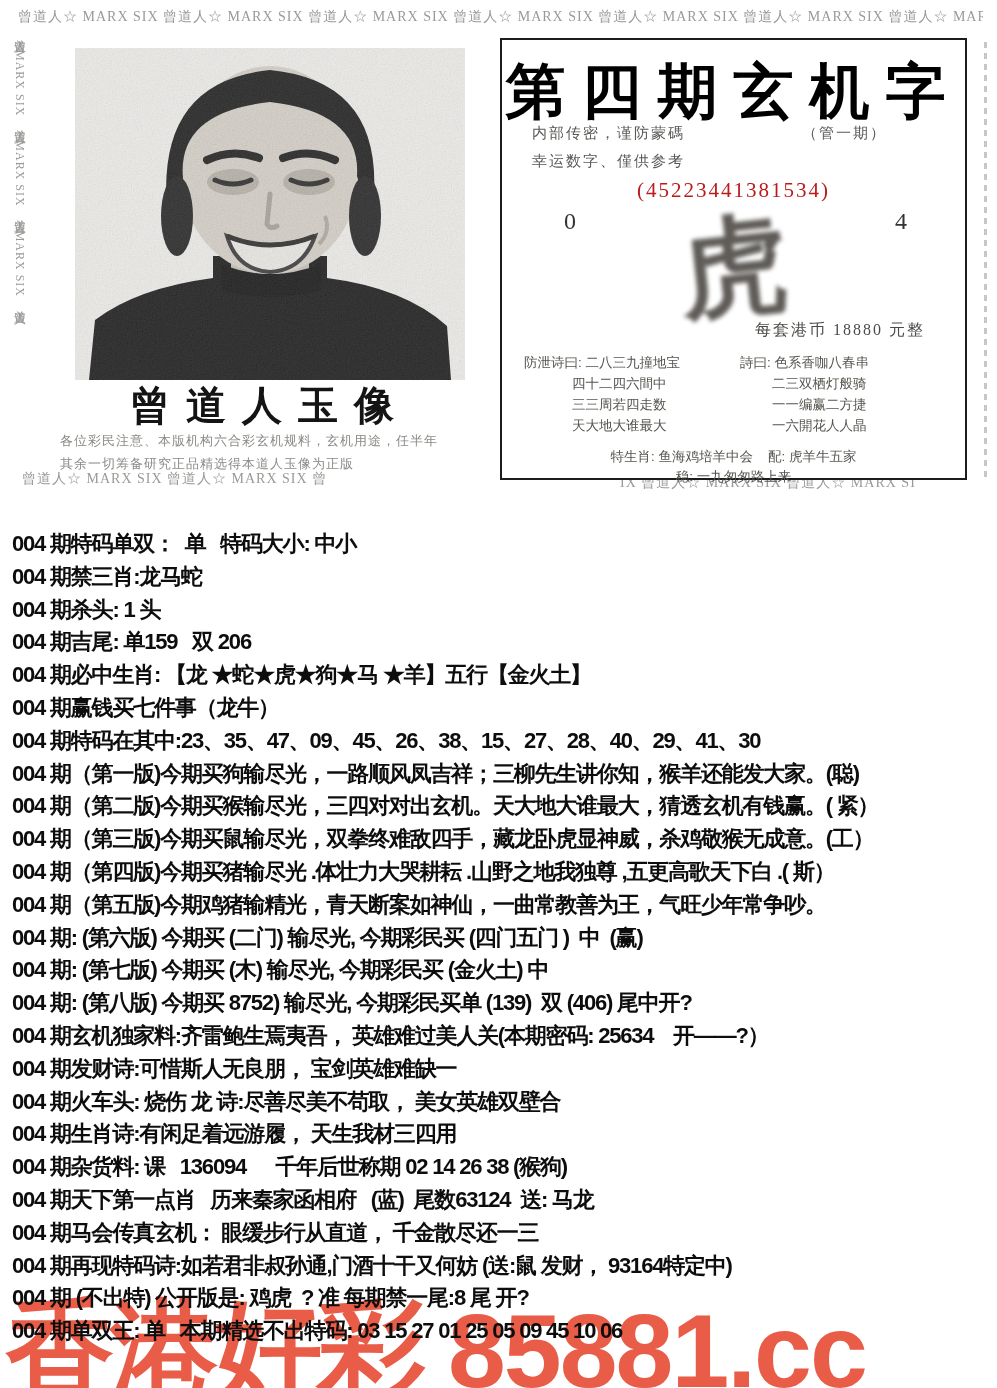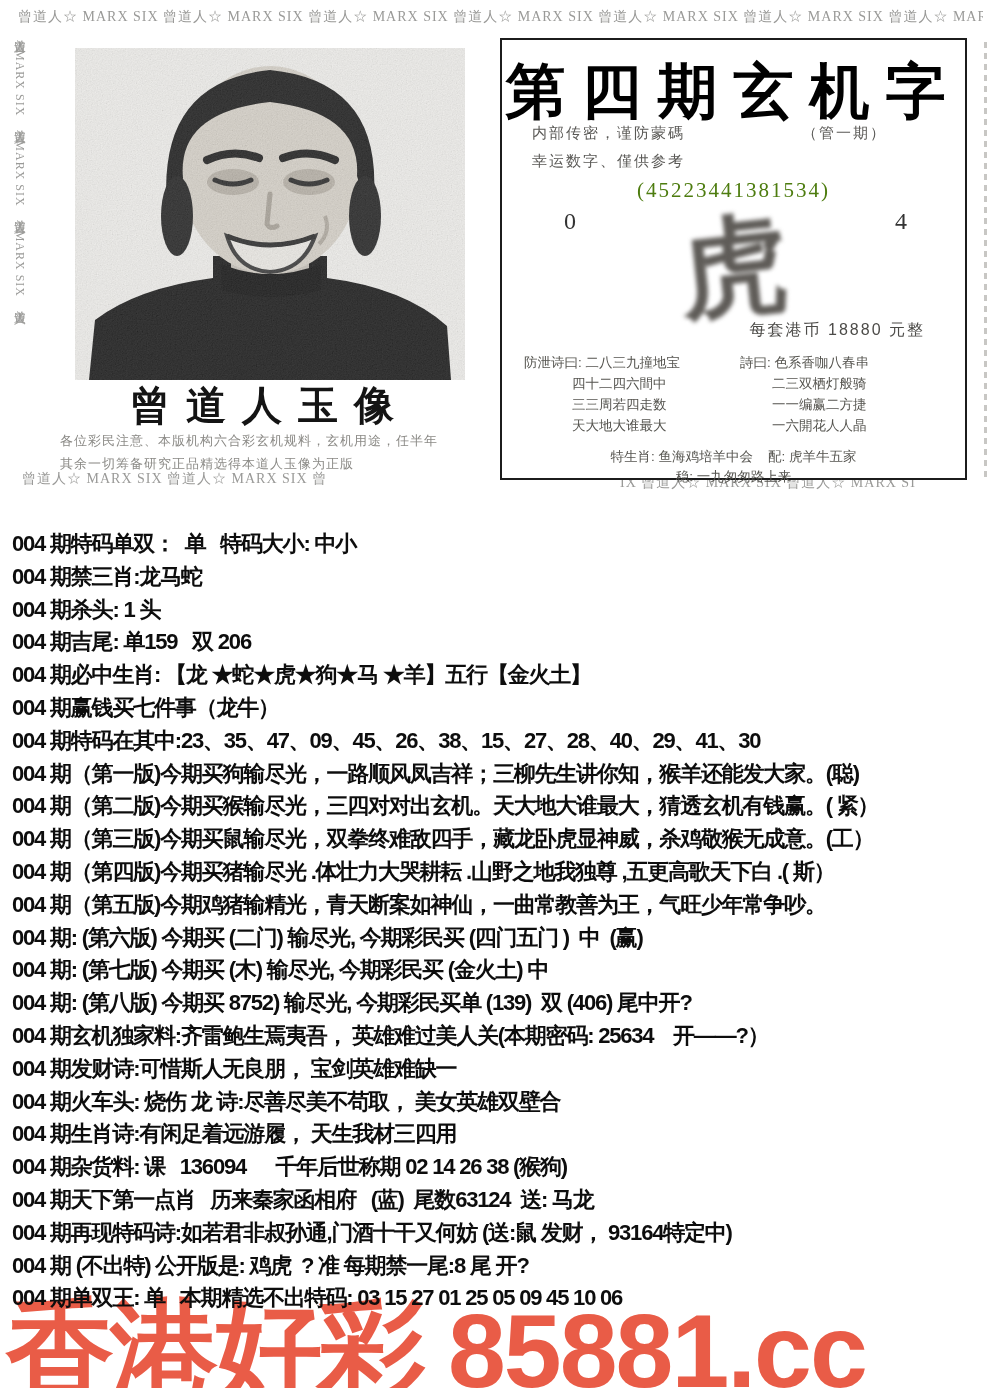--- a/index.html
+++ b/index.html
@@ -26,28 +26,28 @@
   
   #header-box{position:absolute;left:500px;top:38px;width:463px;height:438px;
     border:2px solid #1c1c1c;background:#fff;}
   #hb-title{position:absolute;left:0;top:12px;width:100%;text-align:center;
     font-family:Liberation Mono, monospace;font-weight:bold;font-size:60px;letter-spacing:16px;color:#000000;}
   .hb-sub{position:absolute;font-size:15px;color:#5a5956;letter-spacing:2px;filter:blur(.3px);}
   #hb-sub1{left:30px;top:84px;}
   #hb-issue{left:300px;top:84px;}
   #hb-sub2{left:30px;top:112px;}
   #hb-code{position:absolute;left:0;top:138px;width:100%;text-align:center;
-    font-family:"Liberation Serif",serif;font-size:21px;letter-spacing:2px;color:#4d7c0f;}
+    font-family:"Liberation Serif",serif;font-size:21px;letter-spacing:2px;color:#b91c1c;}
   #hb-digit-left{position:absolute;left:62px;top:168px;font-size:24px;color:#333;font-family:"Liberation Serif",serif;}
   #hb-digit-right{position:absolute;right:58px;top:168px;font-size:24px;color:#333;font-family:"Liberation Serif",serif;}
   #hb-zodiac{position:absolute;left:0;top:155px;width:100%;text-align:center;
     font-family:"Liberation Serif",serif;font-weight:bold;font-size:108px;color:#5f5c58;
     filter:blur(2px);transform:rotate(-6deg);}
   #hb-price{position:absolute;right:40px;top:280px;font-size:16px;color:#4c4b48;
-    letter-spacing:2px;filter:blur(.4px);}
+    letter-spacing:2px;filter:blur(.4px);font-family:Liberation Serif, serif;}
   .poem-col{position:absolute;top:312px;font-size:13.5px;color:#55544f;line-height:21px;filter:blur(.4px);}
   #poem-left{left:22px;width:210px;}
   #poem-right{left:238px;width:210px;}
   .poem-line{padding-left:48px;white-space:nowrap;}
   .poem-first{padding-left:0;}
   .hb-bottom{position:absolute;left:0;width:100%;text-align:center;font-size:13.5px;
     color:#55544f;filter:blur(.4px);white-space:pre;}
   #hb-bottom1{top:408px;}
   #hb-bottom2{top:428px;}
   
@@ -162,18 +162,19 @@
     <div class="pred-line">004 期（第五版)今期鸡猪输精光，青天断案如神仙，一曲常教善为王，气旺少年常争吵。</div>
     <div class="pred-line">004 期: (第六版) 今期买 (二门) 输尽光, 今期彩民买 (四门五门 )  中  (赢)</div>
     <div class="pred-line">004 期: (第七版) 今期买 (木) 输尽光, 今期彩民买 (金火土) 中</div>
     <div class="pred-line">004 期: (第八版) 今期买 8752) 输尽光, 今期彩民买单 (139)  双 (406) 尾中开?</div>
     <div class="pred-line">004 期玄机独家料:齐雷鲍生焉夷吾， 英雄难过美人关(本期密码: 25634    开——?）</div>
     <div class="pred-line">004 期发财诗:可惜斯人无良朋， 宝剑英雄难缺一</div>
     <div class="pred-line">004 期火车头: 烧伤 龙 诗:尽善尽美不苟取， 美女英雄双壁合</div>
     <div class="pred-line">004 期生肖诗:有闲足着远游履， 天生我材三四用</div>
     <div class="pred-line">004 期杂货料: 课   136094      千年后世称期 02 14 26 38 (猴狗)</div>
     <div class="pred-line">004 期天下第一点肖   历来秦家函相府   (蓝)  尾数63124  送: 马龙</div>
+    <div class="pred-line">004 期马会传真玄机： 眼缓步行从直道， 千金散尽还一三</div>
     <div class="pred-line">004 期再现特码诗:如若君非叔孙通,门酒十干又何妨 (送:鼠 发财， 93164特定中)</div>
     <div class="pred-line">004 期 (不出特) 公开版是: 鸡虎  ? 准 每期禁一尾:8 尾 开?</div>
     <div class="pred-line">004 期单双王: 单   本期精选不出特码: 03 15 27 01 25 05 09 45 10 06</div>
   </div>
 
 </div>
 
 </body></html>

